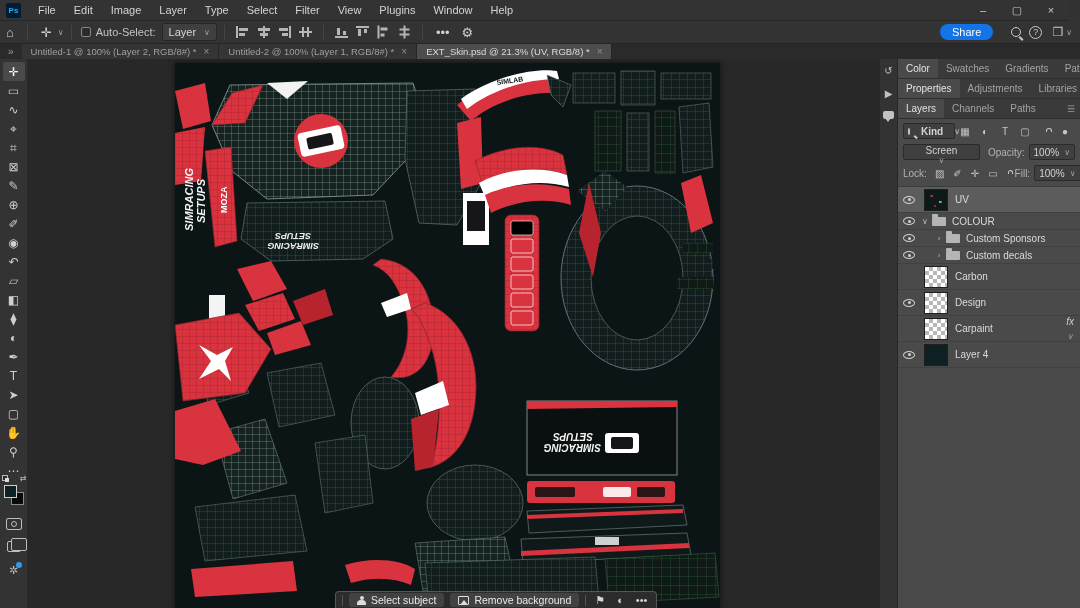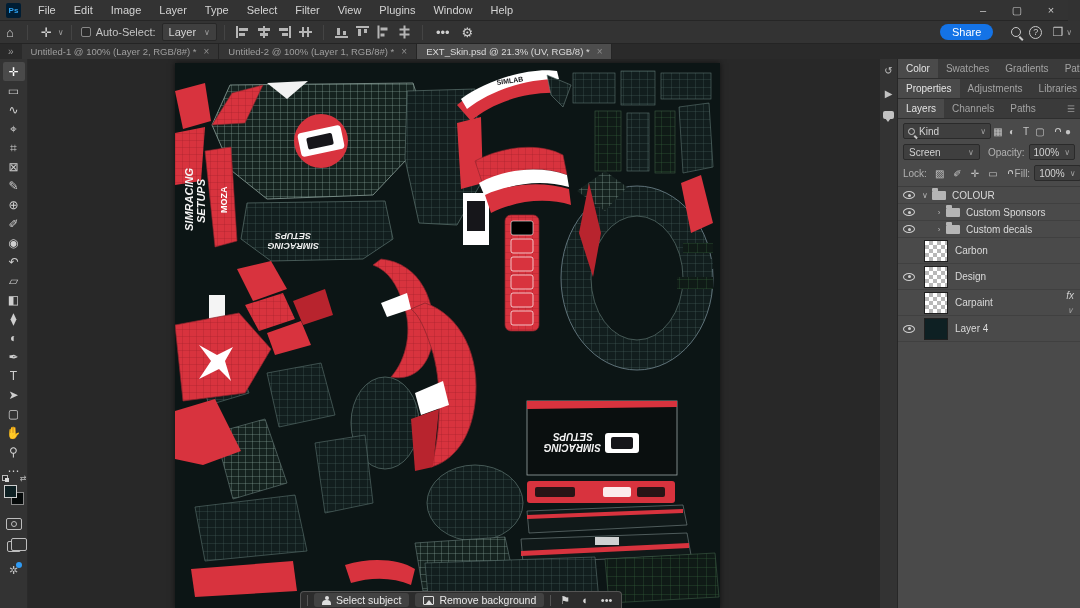--- a/index.html
+++ b/index.html
@@ -99,29 +99,29 @@
 
   
   .panels { position:absolute; left:898px; top:59px; width:182px; height:549px; background:#4a4a4a; }
   .ptab-strip { height:20px; background:#3a3a3a; display:flex; align-items:stretch; border-bottom:1px solid #2e2e2e; }
   .ptab { font-size:10px; color:#a3a3a3; padding:0 8px; display:flex; align-items:center; white-space:nowrap; }
   .ptab.active { background:#4a4a4a; color:#e3e3e3; }
   .ptab-menu { margin-left:auto; color:#9a9a9a; font-size:9px; padding:0 5px; display:flex; align-items:center; }
   .controls { padding:4px 5px 2px; border-bottom:1px solid #3c3c3c; }
   .ctl-row { display:flex; align-items:center; margin-bottom:5px; }
   .kind-dd { background:#3f3f3f; border:1px solid #2a2a2a; border-radius:2px; height:16px;
-    display:flex; align-items:center; font-size:10px; color:#d2d2d2; padding:0 4px; gap:4px; width:88px; }
+    display:flex; align-items:center; font-size:10px; color:#d2d2d2; padding:0 4px; gap:11px; width:52px;font-weight:bold; }
   .kind-dd .mag { width:7px; height:7px; margin:0; border-width:1px; }
   .kind-dd .mag::after { left:6px; top:6px; width:4px; }
   .filter-ic { color:#c5c5c5; font-size:10px; flex:1; text-align:center; }
   .mini-lock { width:7px; height:5px; background:#c5c5c5; border-radius:1px; position:relative; margin:4px auto 0; }
   .mini-lock::before { content:''; position:absolute; top:-3.5px; left:1px; width:3.5px; height:3.5px;
     border:1px solid #c5c5c5; border-bottom:none; border-radius:3px 3px 0 0; }
   .blend-dd { background:#3f3f3f; border:1px solid #2a2a2a; border-radius:2px; height:16px; width:92px;
-    display:flex; align-items:center; justify-content:space-between; font-size:10px; color:#d2d2d2; padding:0 5px; }
+    display:flex; align-items:center; justify-content:space-between; font-size:10px; color:#d2d2d2; padding:0 5px;flex-direction:column; }
   .small-lbl { font-size:10px; color:#b2b2b2; margin:0 4px 0 8px; }
   .val-dd { background:#3f3f3f; border:1px solid #2a2a2a; border-radius:2px; height:16px;
     display:flex; align-items:center; gap:5px; font-size:10px; color:#d2d2d2; padding:0 4px; }
   .lock-icons { display:flex; gap:9px; align-items:center; margin-left:4px; }
   .lock-ic { color:#c5c5c5; font-size:10px; }
 
   .layer-list { }
   .layer-row { display:flex; align-items:center; height:26px; border-bottom:1px solid #404040; }
   .layer-row.grp { height:17px; }
   .layer-row.sel { background:#5c5c5c; }
@@ -415,21 +415,21 @@
         <path d="M346 488 L514 480 L514 485 L346 493 Z" fill="#d8333e"></path>
         <rect x="420" y="474" width="24" height="8" fill="#ffffff" opacity="0.8"></rect>
 
         <path d="M16 506 L118 498 L122 528 L20 534 Z" fill="#d8333e"></path>
         <path d="M170 502 C 196 494 224 496 240 506 L236 522 C 218 514 196 514 176 520 Z" fill="#d8333e"></path>
         <path d="M250 500 L420 494 L424 538 L254 544 Z" fill="url(#mesh)" stroke="#5d7470" stroke-width="0.6"></path>
         <path d="M430 496 L540 490 L544 534 L434 540 Z" fill="url(#meshG)" stroke="#3c5c44" stroke-width="0.6"></path>
       </svg>
     </div>
 
-    <div class="taskbar" style="left:272px; top:532px;">
+    <div class="taskbar" style="left:307px; top:532px;">
       <span class="tb-sep"></span>
       <span class="tb-btn">
         <span class="person"></span>
         <span>Select subject</span>
       </span>
       <span class="tb-btn">
         <span class="pic-icon"></span>
         <span>Remove background</span>
       </span>
       <span class="tb-sep"></span>
@@ -506,20 +506,27 @@
         <span class="small-lbl">Fill:</span>
         <span class="val-dd">
           <span>100%</span>
           <span class="dd-chev">∨</span>
         </span>
       </div>
     </div>
 
     <div class="layer-list">
 
+      <div class="layer-row sel">
+        <span class="eye-cell">
+            <span class="eye"></span>
+          </span>
+        <span class="thumb uv"></span>
+        <span class="layer-name">UV</span>
+      </div>
 
       <div class="layer-row grp">
         <span class="eye-cell">
             <span class="eye"></span>
           </span>
         <span class="chev">∨</span>
         <span class="folder"></span>
         <span class="layer-name">COLOUR</span>
       </div>
 

